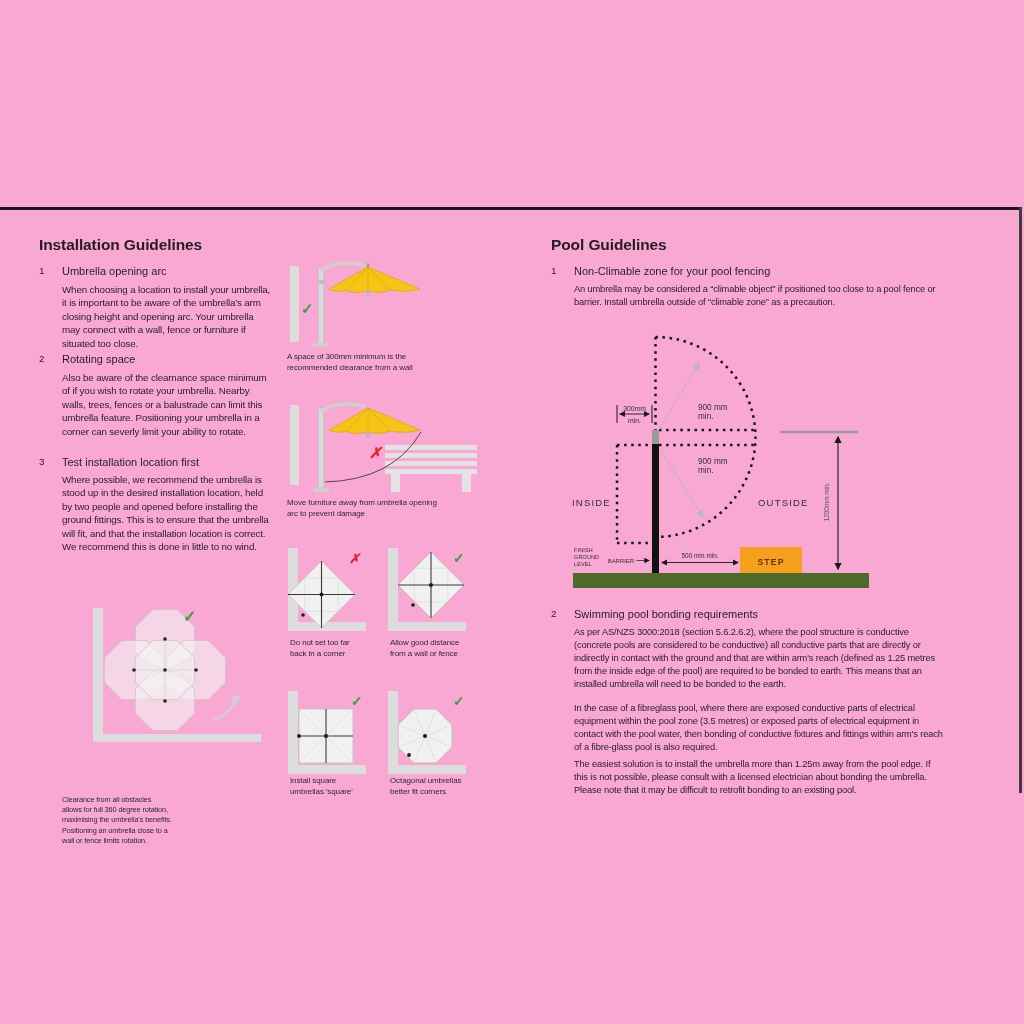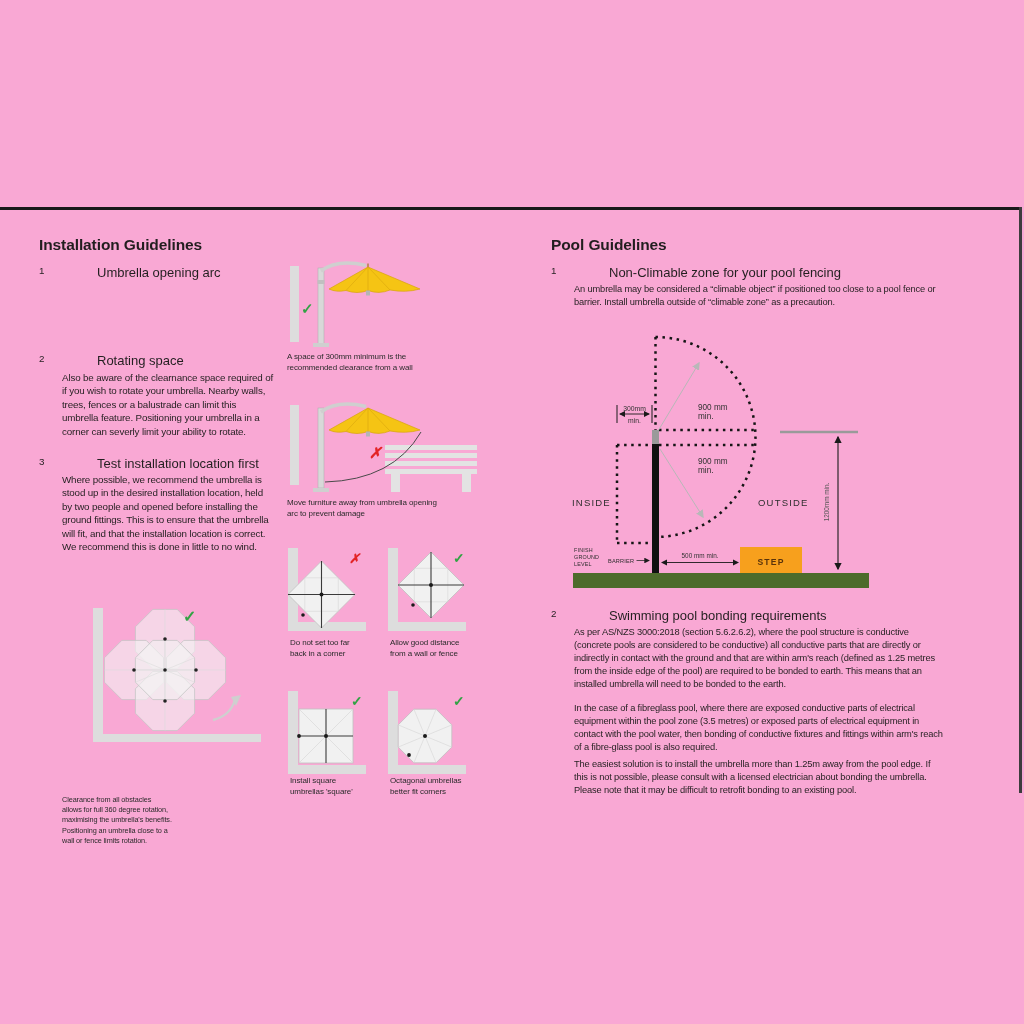--- a/index.html
+++ b/index.html
@@ -1,21 +1,21 @@
 <!DOCTYPE html>
 <html><head>
 <meta charset="utf-8">
 <style>
   html,body{margin:0;padding:0;background:#ffffff;}
   .page{position:relative;width:1024px;height:1024px;background:#f9a8d4;overflow:hidden;
         font-family:"Liberation Sans",sans-serif;color:#231f20;}
   .abs{position:absolute;}
   .h1{font-size:15.5px;font-weight:700;letter-spacing:-0.1px;color:#221e1f;}
   .num{font-size:9.8px;}
-  .ilabel{font-size:13px;margin-left:35px;}
+  .ilabel{font-size:11px;}
   .body{font-size:9.8px;line-height:13.4px;letter-spacing:-0.15px;width:212px;}
   .rbody{font-size:9.3px;line-height:13px;letter-spacing:-0.15px;width:372px;}
   .cap{font-size:8px;line-height:10.6px;letter-spacing:-0.1px;color:#2b2b2b;}
   .capsm{font-size:7.3px;line-height:10.2px;letter-spacing:-0.1px;color:#2b2b2b;margin-top:48px;}
   .rule-top{position:absolute;left:0;top:207px;width:1022px;height:2.5px;background:#191919;}
   .rule-right{position:absolute;left:1019px;top:207px;width:2.5px;height:586px;background:#3c3c3c;}
   svg{display:block;}
   svg text{font-family:"Liberation Sans",sans-serif;}
   .dot{fill:none;stroke:#141414;stroke-width:2.5;stroke-dasharray:2.5 4.6;}
 </style>
@@ -24,24 +24,25 @@
 
 <div class="page">
 
   <div class="rule-top"></div>
   <div class="rule-right"></div>
 
   <div class="abs h1" style="left:39px;top:236px;">Installation Guidelines</div>
 
   <div class="abs num" style="left:39px;top:265px;">1</div>
   <div class="abs ilabel" style="left:62px;top:265px;">Umbrella opening arc</div>
+  <div class="abs body" style="left:62px;top:283px;">When choosing a location to install your umbrella, it is important to be aware of the umbrella's arm closing height and opening arc. Your umbrella may connect with a wall, fence or furniture if situated too close.</div>
 
   <div class="abs num" style="left:39px;top:353px;">2</div>
   <div class="abs ilabel" style="left:62px;top:353px;">Rotating space</div>
-  <div class="abs body" style="left:62px;top:371px;">Also be aware of the clearnance space required of if you wish to rotate your umbrella. Nearby walls, trees, fences or a balustrade can limit this umbrella feature. Positioning your umbrella in a corner can severly limit your ability to rotate.</div>
+  <div class="abs body" style="left:62px;top:371px;">Also be aware of the clearnance space minimum of if you wish to rotate your umbrella. Nearby walls, trees, fences or a balustrade can limit this umbrella feature. Positioning your umbrella in a corner can severly limit your ability to rotate.</div>
 
   <div class="abs num" style="left:39px;top:456px;">3</div>
   <div class="abs ilabel" style="left:62px;top:456px;">Test installation location first</div>
   <div class="abs body" style="left:62px;top:473px;">Where possible, we recommend the umbrella is stood up in the desired installation location, held by two people and opened before installing the ground fittings. This is to ensure that the umbrella will fit, and that the installation location is correct. We recommend this is done in little to no wind.</div>
 
   <svg class="abs" style="left:85px;top:600px;" width="185" height="150" viewBox="0 0 185 150">
     <rect x="8" y="8" width="10" height="126" fill="#ddd"></rect>
     <rect x="8" y="134" width="168" height="8" fill="#ddd"></rect>
     <g fill="rgba(243,243,243,0.6)" stroke="#c5c5c5" stroke-width="0.8">
       <polygon points="109.6,51.2 92.2,68.6 67.8,68.6 50.4,51.2 50.4,26.8 67.8,9.4 92.2,9.4 109.6,26.8"></polygon>

